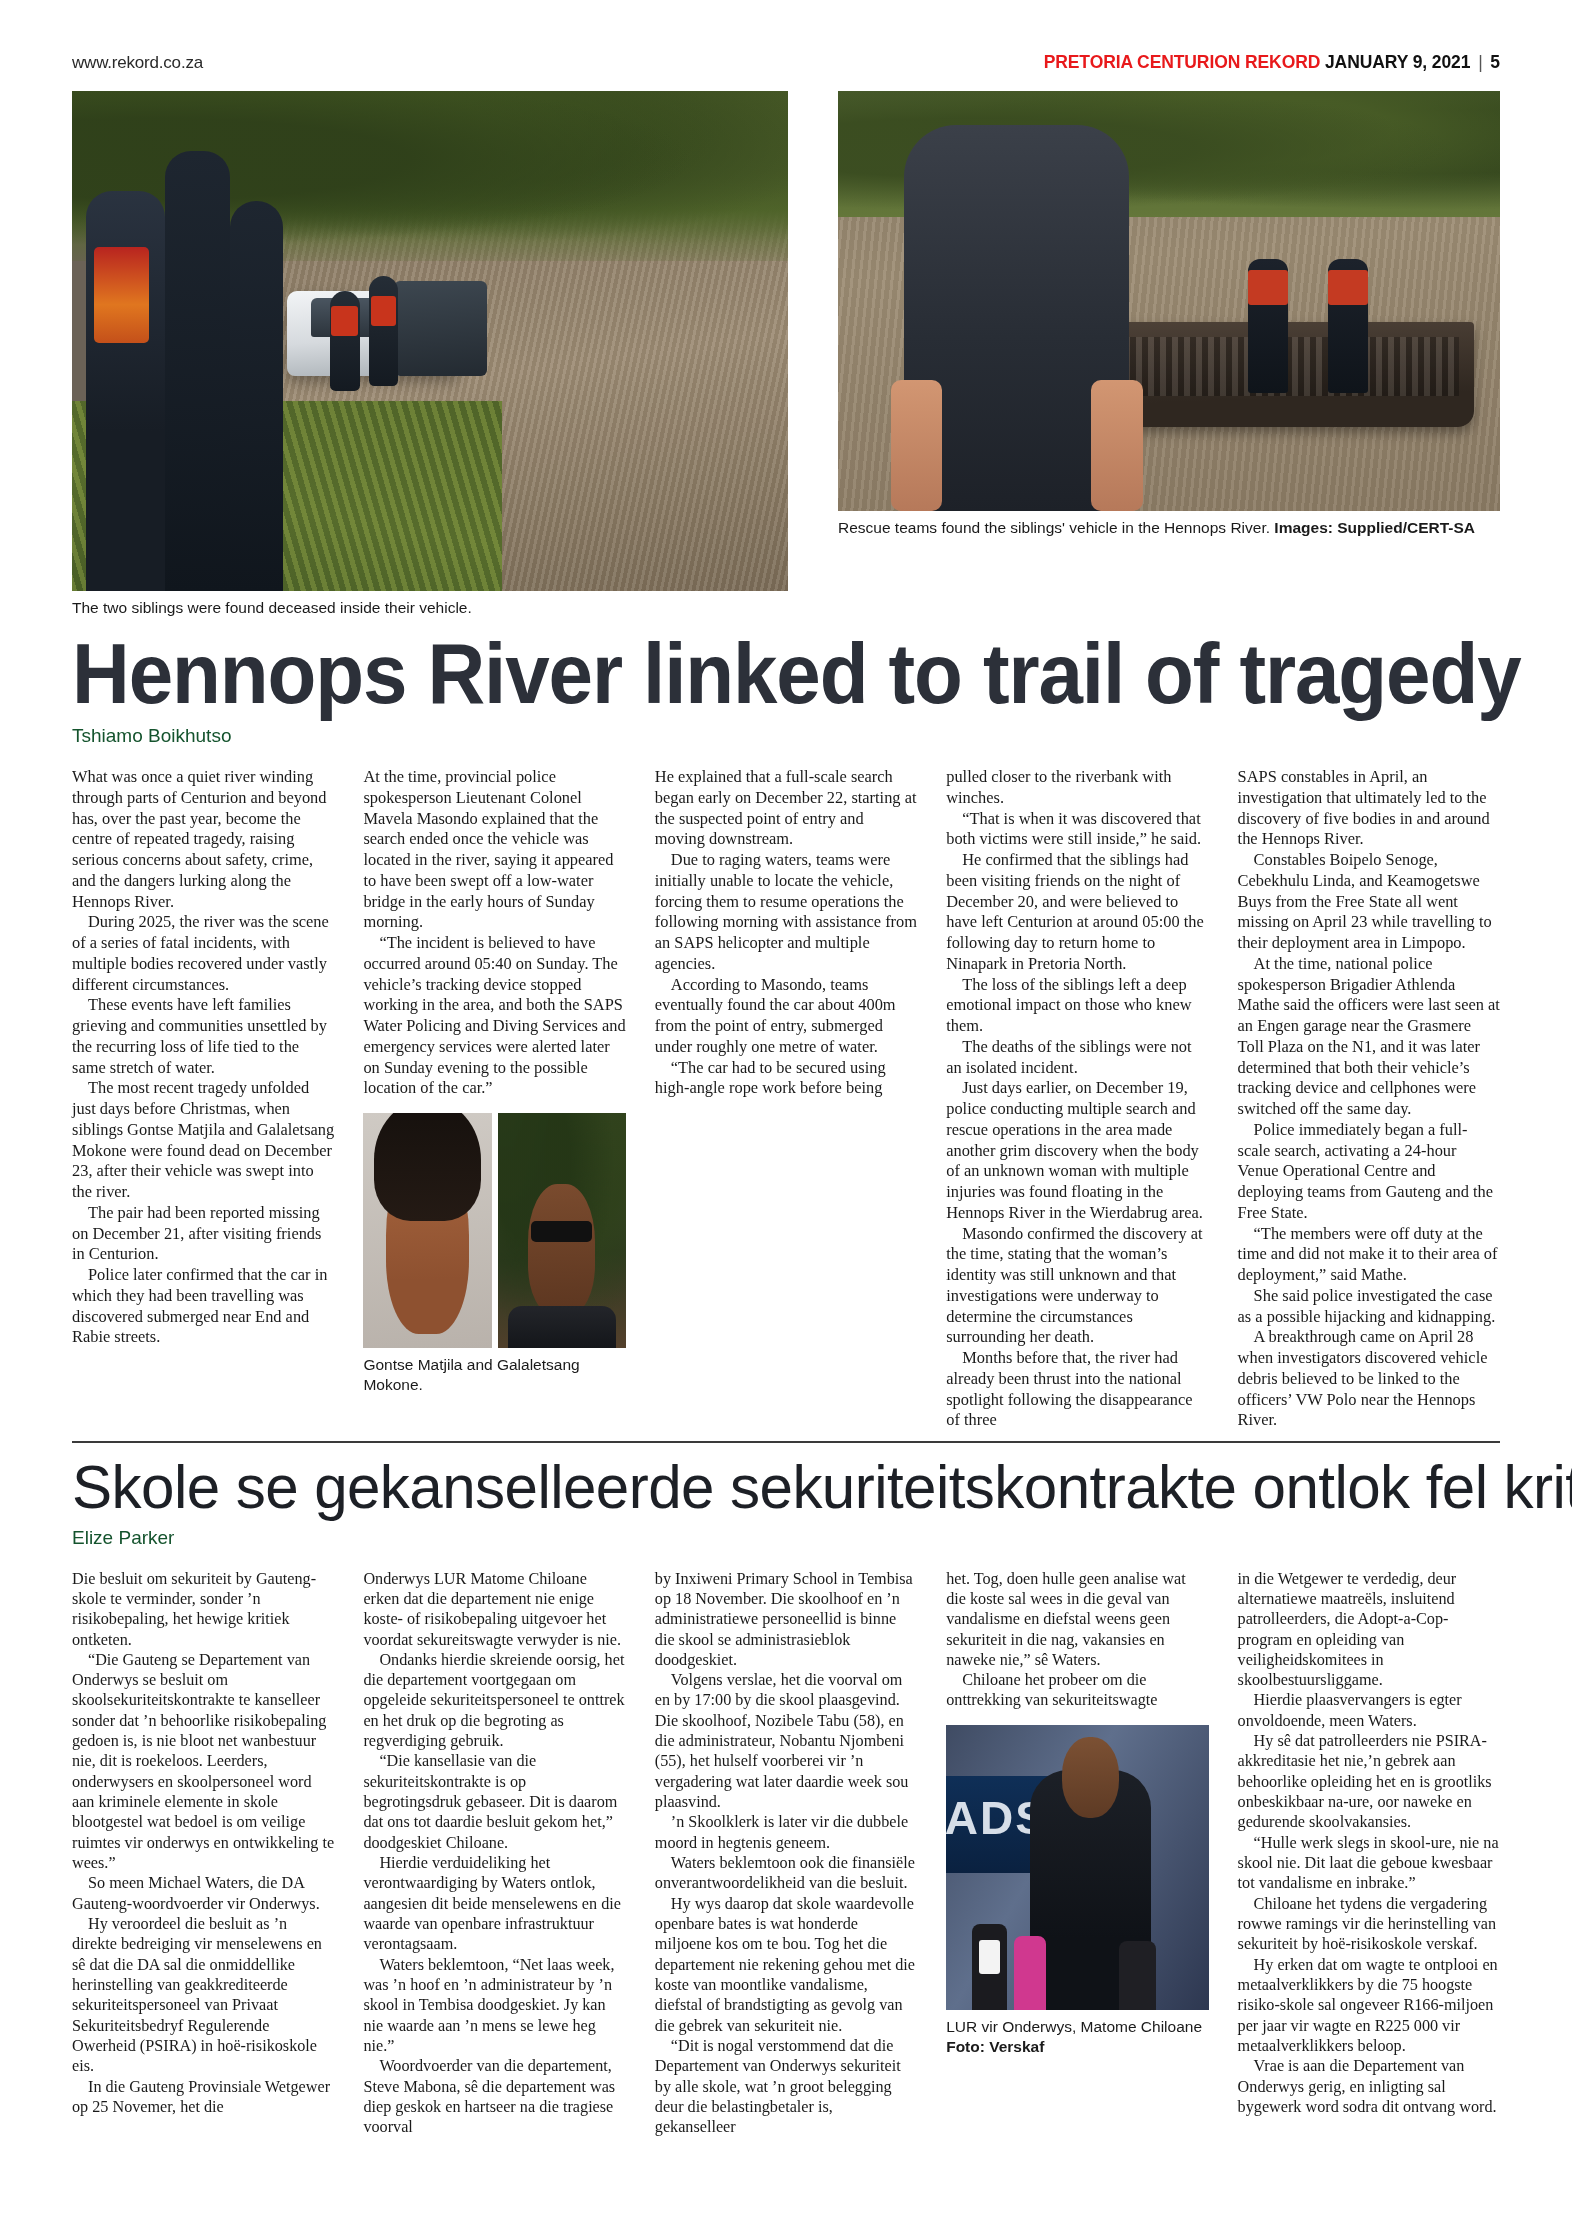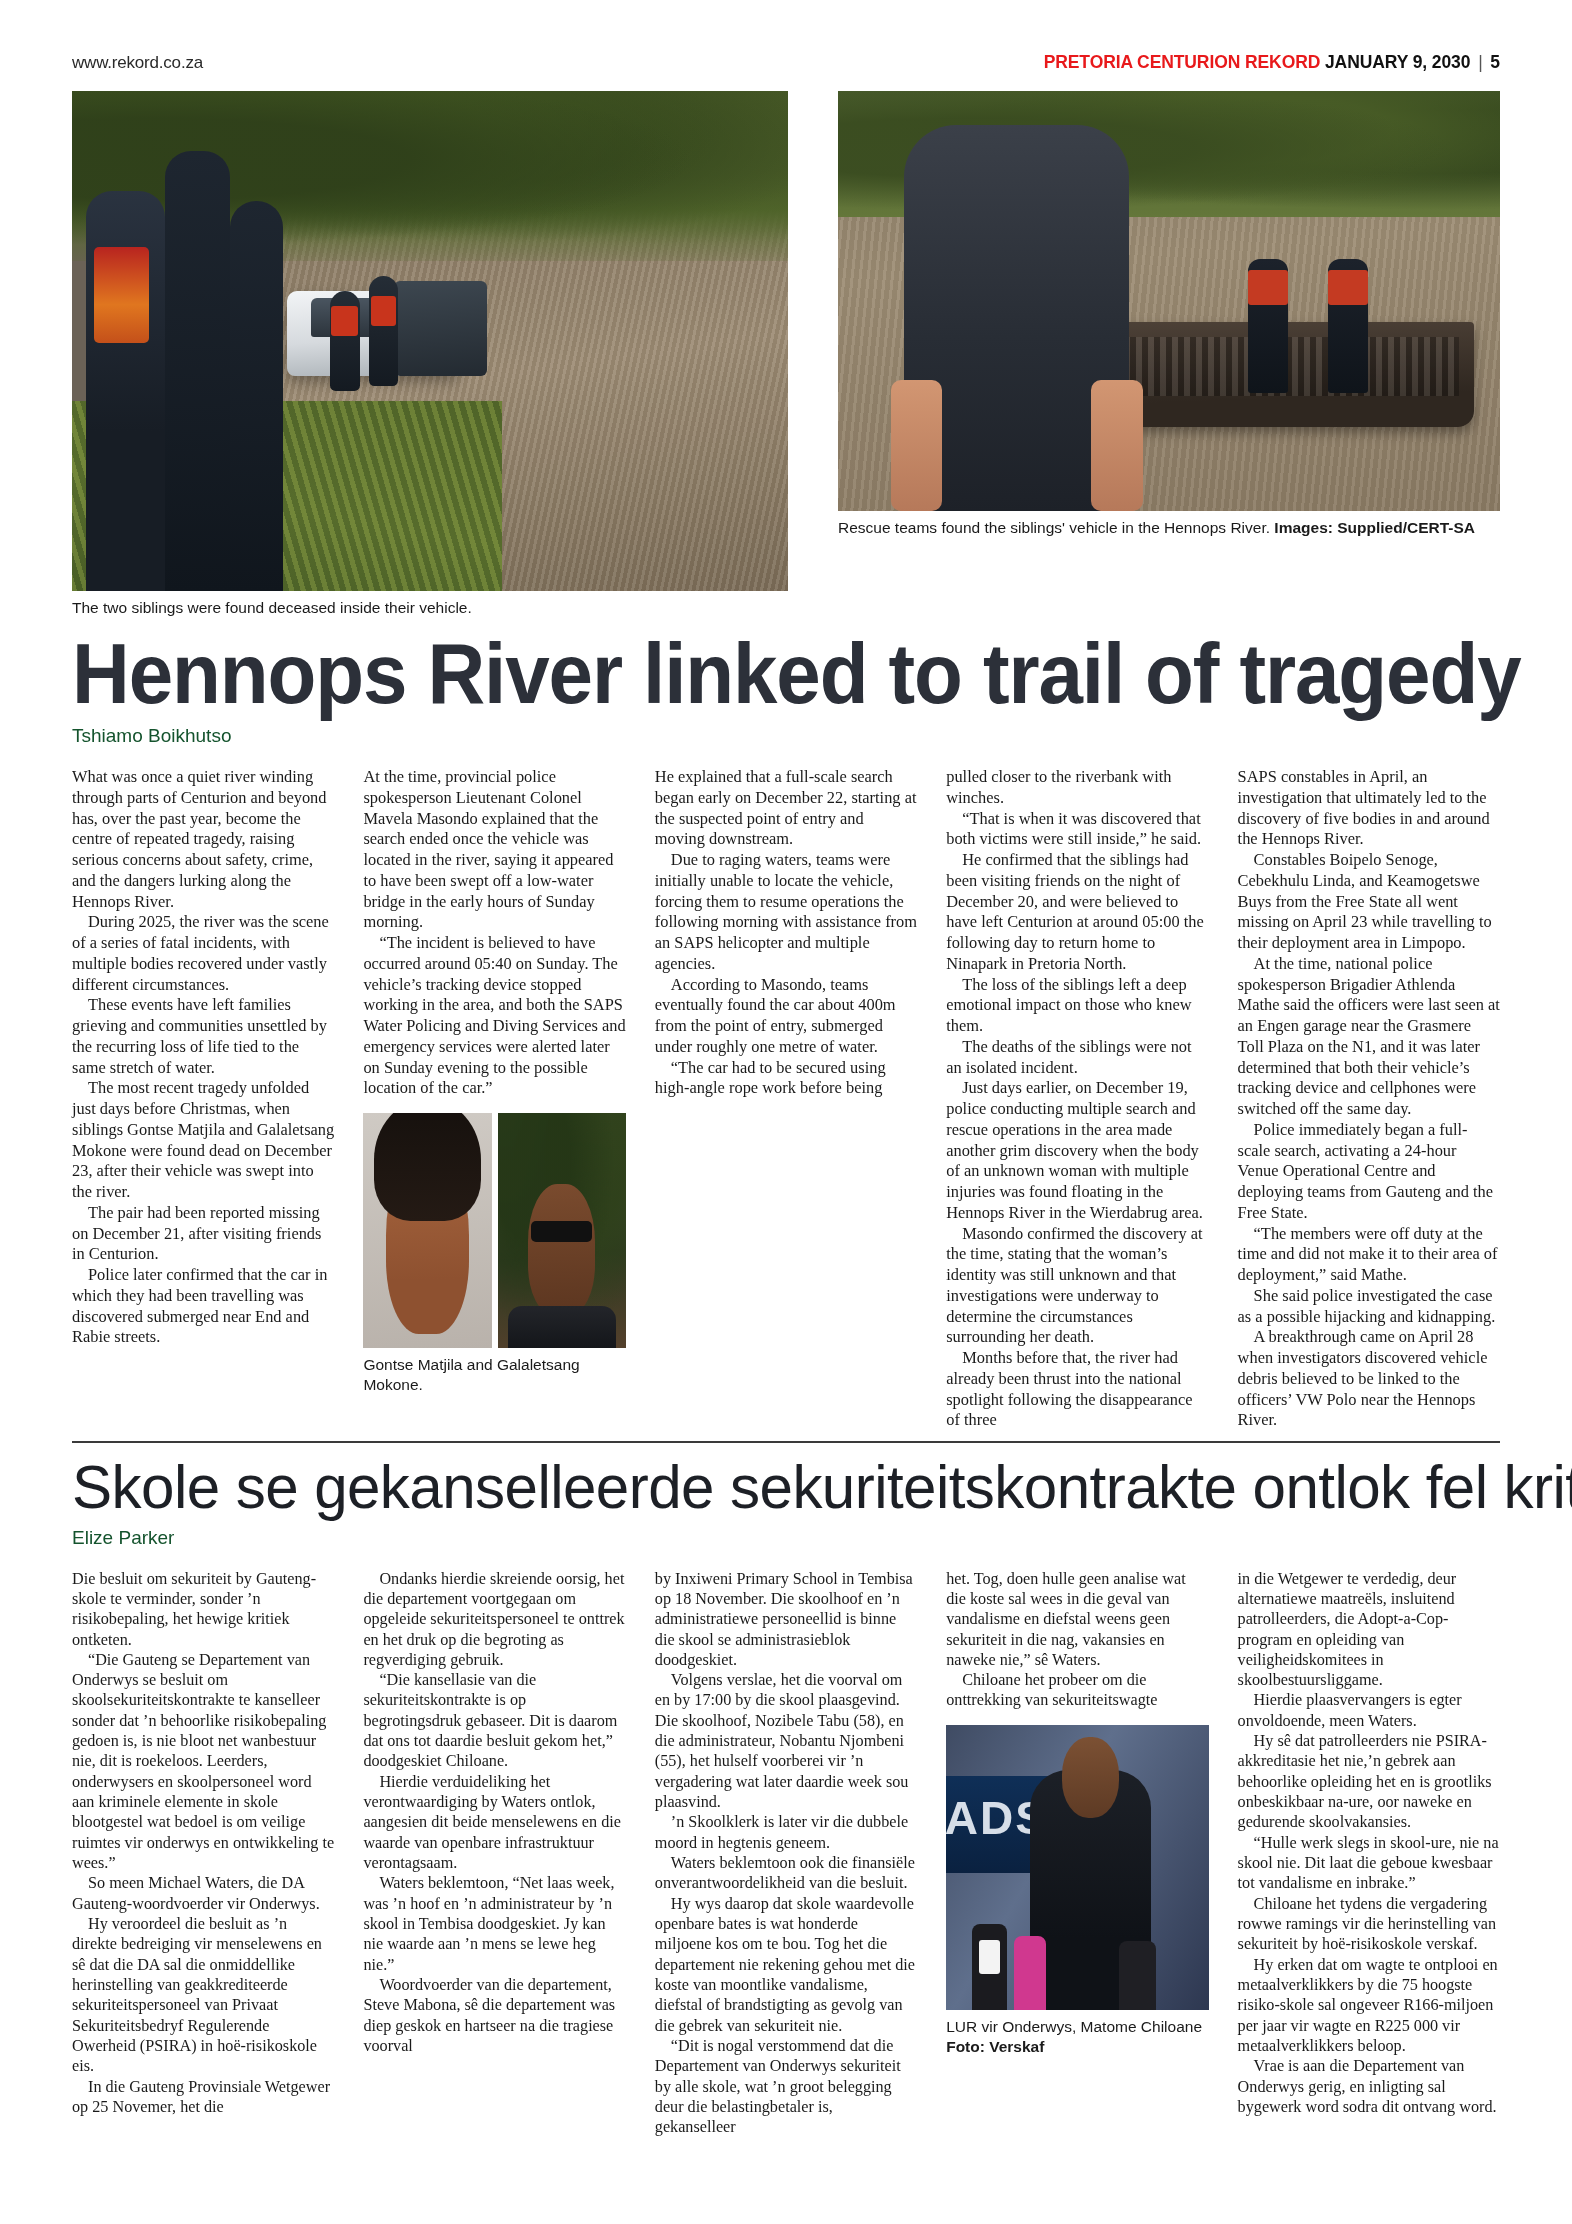--- a/index.html
+++ b/index.html
@@ -270,21 +270,21 @@
 </style>
 </head>
 <body>
 
 <div class="page">
 
   <div class="masthead">
     <div class="site-url">www.rekord.co.za</div>
     <div class="masthead-right">
       <span class="paper-name">PRETORIA CENTURION REKORD</span>
-      <span class="issue-date">JANUARY 9, 2030</span>
+      <span class="issue-date">JANUARY 9, 2021</span>
       <span class="sep-bar">|</span>
       <span class="page-no">5</span>
     </div>
   </div>
 
   <div class="photo-row">
 
     <div class="photo-left">
       <div class="ph ph-river">
         <div class="water"></div>
@@ -396,20 +396,21 @@
 
       <div class="col">
         <p class="first">Die besluit om sekuriteit by Gauteng-skole te verminder, sonder ’n risikobepaling, het hewige kritiek ontketen.</p>
         <p>“Die Gauteng se Departement van Onderwys se besluit om skoolsekuriteitskontrakte te kanselleer sonder dat ’n behoorlike risikobepaling gedoen is, is nie bloot net wanbestuur nie, dit is roekeloos. Leerders, onderwysers en skoolpersoneel word aan kriminele elemente in skole blootgestel wat bedoel is om veilige ruimtes vir onderwys en ontwikkeling te wees.”</p>
         <p>So meen Michael Waters, die DA Gauteng-woordvoerder vir Onderwys.</p>
         <p>Hy veroordeel die besluit as ’n direkte bedreiging vir menselewens en sê dat die DA sal die onmiddellike herinstelling van geakkrediteerde sekuriteitspersoneel van Privaat Sekuriteitsbedryf Regulerende Owerheid (PSIRA) in hoë-risikoskole eis.</p>
         <p>In die Gauteng Provinsiale Wetgewer op 25 Novemer, het die</p>
       </div>
 
       <div class="col">
+        <p class="first">Onderwys LUR Matome Chiloane erken dat die departement nie enige koste- of risikobepaling uitgevoer het voordat sekureitswagte verwyder is nie.</p>
         <p>Ondanks hierdie skreiende oorsig, het die departement voortgegaan om opgeleide sekuriteitspersoneel te onttrek en het druk op die begroting as regverdiging gebruik.</p>
         <p>“Die kansellasie van die sekuriteitskontrakte is op begrotingsdruk gebaseer. Dit is daarom dat ons tot daardie besluit gekom het,” doodgeskiet Chiloane.</p>
         <p>Hierdie verduideliking het verontwaardiging by Waters ontlok, aangesien dit beide menselewens en die waarde van openbare infrastruktuur verontagsaam.</p>
         <p>Waters beklemtoon, “Net laas week, was ’n hoof en ’n administrateur by ’n skool in Tembisa doodgeskiet. Jy kan nie waarde aan ’n mens se lewe heg nie.”</p>
         <p>Woordvoerder van die departement, Steve Mabona, sê die departement was diep geskok en hartseer na die tragiese voorval</p>
       </div>
 
       <div class="col">
         <p class="first">by Inxiweni Primary School in Tembisa op 18 November. Die skoolhoof en ’n administratiewe personeellid is binne die skool se administrasieblok doodgeskiet.</p>
         <p>Volgens verslae, het die voorval om en by 17:00 by die skool plaasgevind. Die skoolhoof, Nozibele Tabu (58), en die administrateur, Nobantu Njombeni (55), het hulself voorberei vir ’n vergadering wat later daardie week sou plaasvind.</p>

